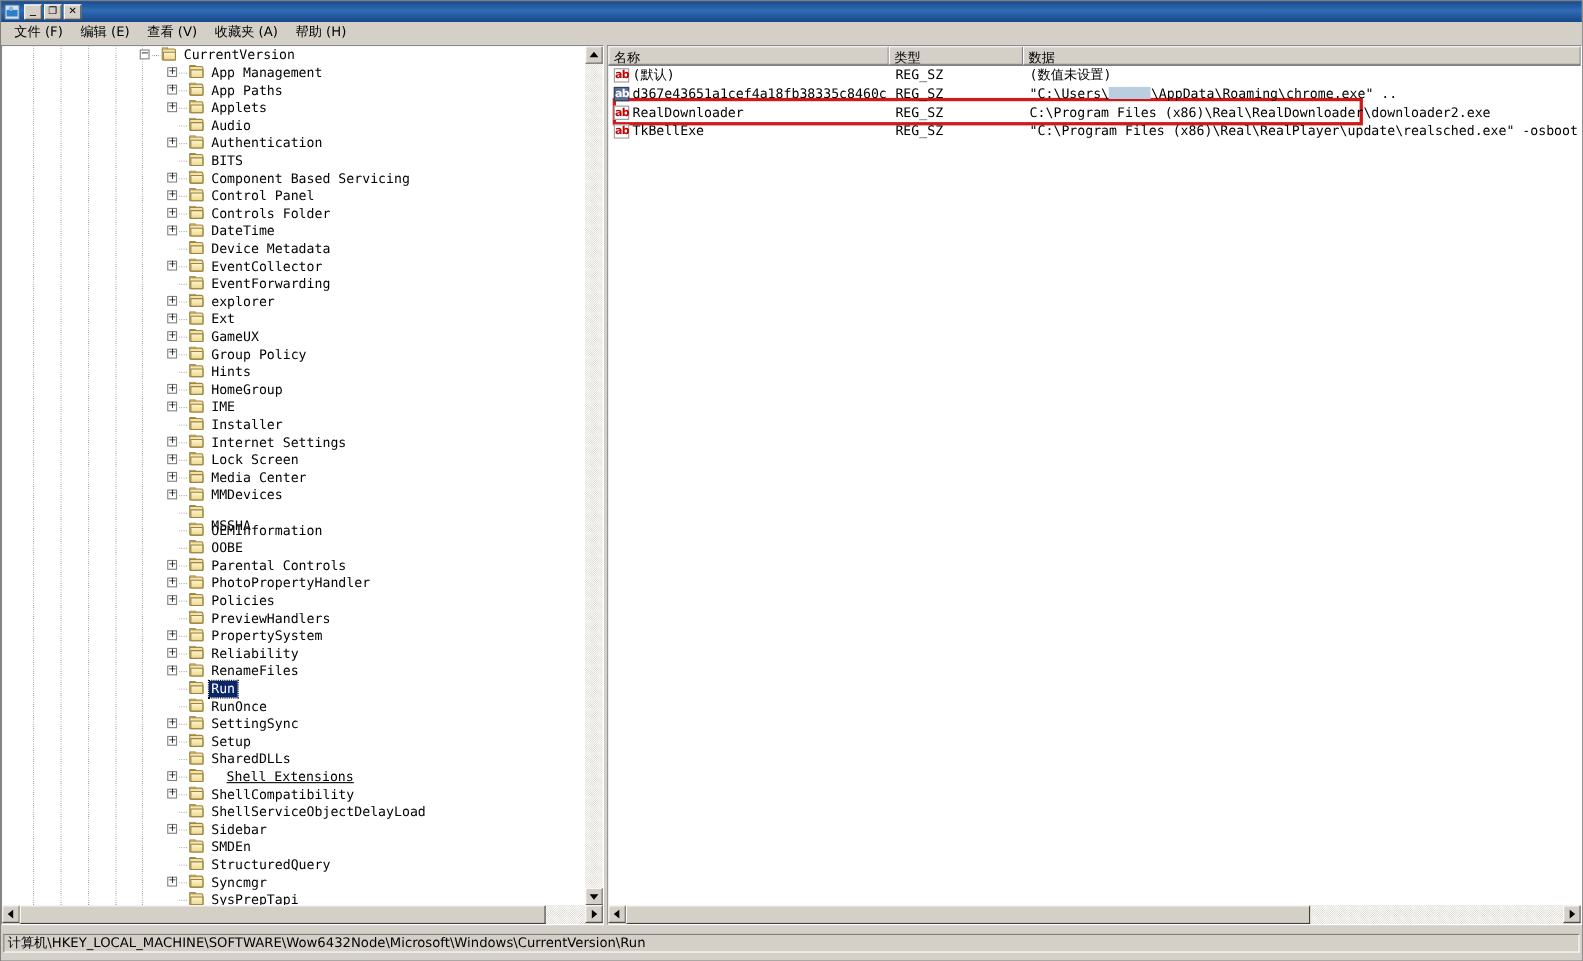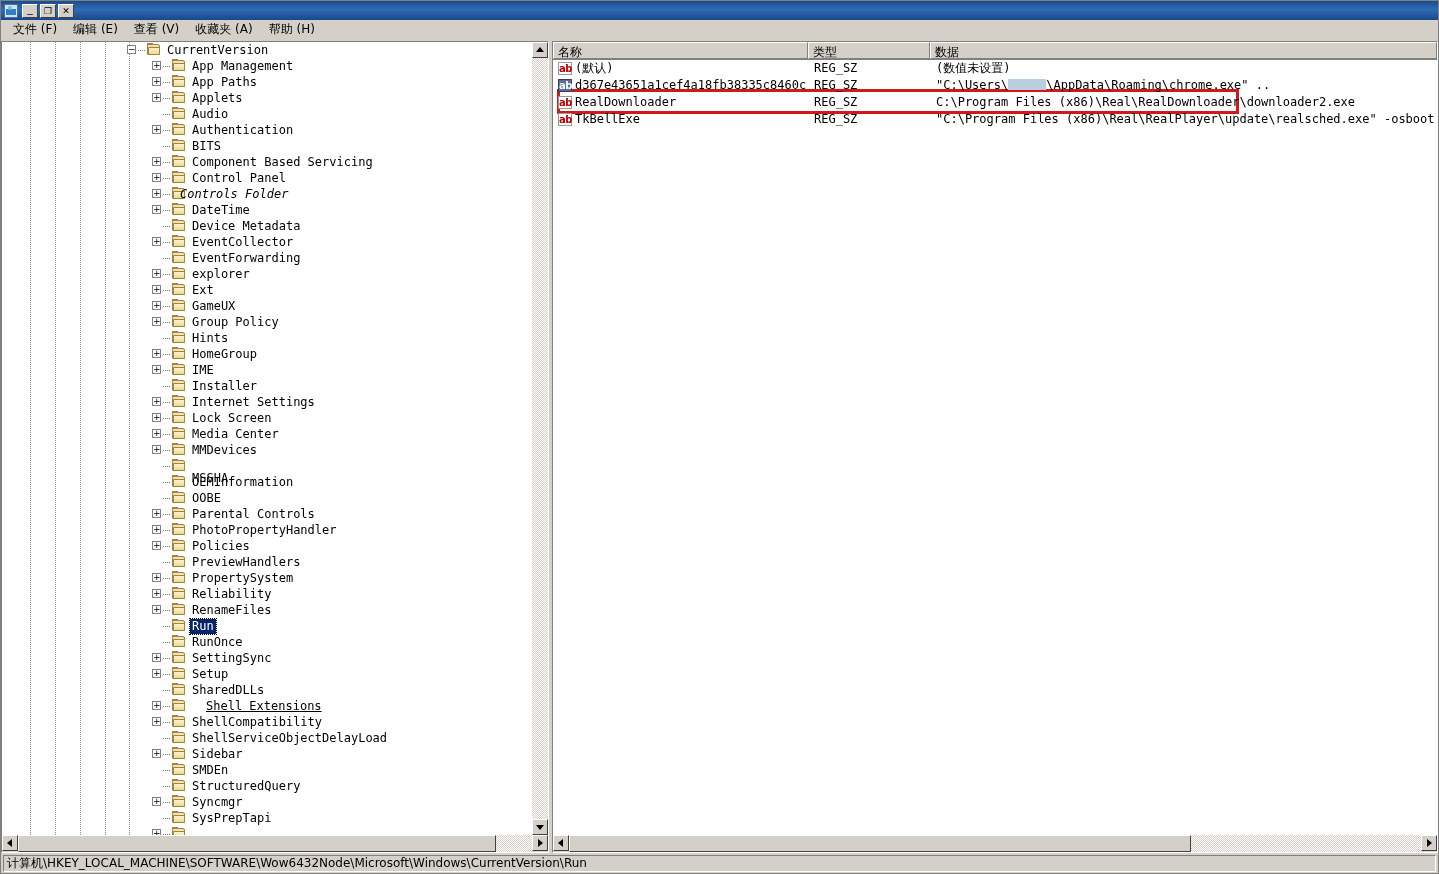--- a/index.html
+++ b/index.html
@@ -299,21 +299,21 @@
   }
 
   .hscroll {
     height: 17px; min-height: 17px;
     display: flex; align-items: stretch;
     background: #d4d0c8;
   }
 
   
   .statusbar {
-    height: 20px; min-height: 20px;
+    height: 32px; min-height: 20px;
     background: #d4d0c8;
     display: flex; align-items: center;
     padding: 0 2px;
   }
   .status-field {
     flex: 1 1 auto; height: 17px;
     border-top: 1px solid #808080;
     border-left: 1px solid #808080;
     border-right: 1px solid #ffffff;
     border-bottom: 1px solid #ffffff;
@@ -453,21 +453,21 @@
               <div class="tlabel" style="left: 188px;">Control Panel</div>
             </div>
             <div class="tnode" style="top: 144px; position: absolute; left: 0px; right: 16px;">
               <div class="twist" style="left: 150px; top: 3px;">+</div>
               <div class="hline" style="left: 161px; width: 8px; top: 8px;"></div>
               <div class="folder" style="left: 169px; top: 1px;">
                 <span class="f-tab"></span>
                 <span class="f-back"></span>
                 <span class="f-front"></span>
               </div>
-              <div class="tlabel" style="left: 176px; font-style: italic;">Controls Folder</div>
+              <div class="tlabel" style="left: 188px;">Controls Folder</div>
             </div>
             <div class="tnode" style="top: 160px; position: absolute; left: 0px; right: 16px;">
               <div class="twist" style="left: 150px; top: 3px;">+</div>
               <div class="hline" style="left: 161px; width: 8px; top: 8px;"></div>
               <div class="folder" style="left: 169px; top: 1px;">
                 <span class="f-tab"></span>
                 <span class="f-back"></span>
                 <span class="f-front"></span>
               </div>
               <div class="tlabel" style="left: 188px;">DateTime</div>

